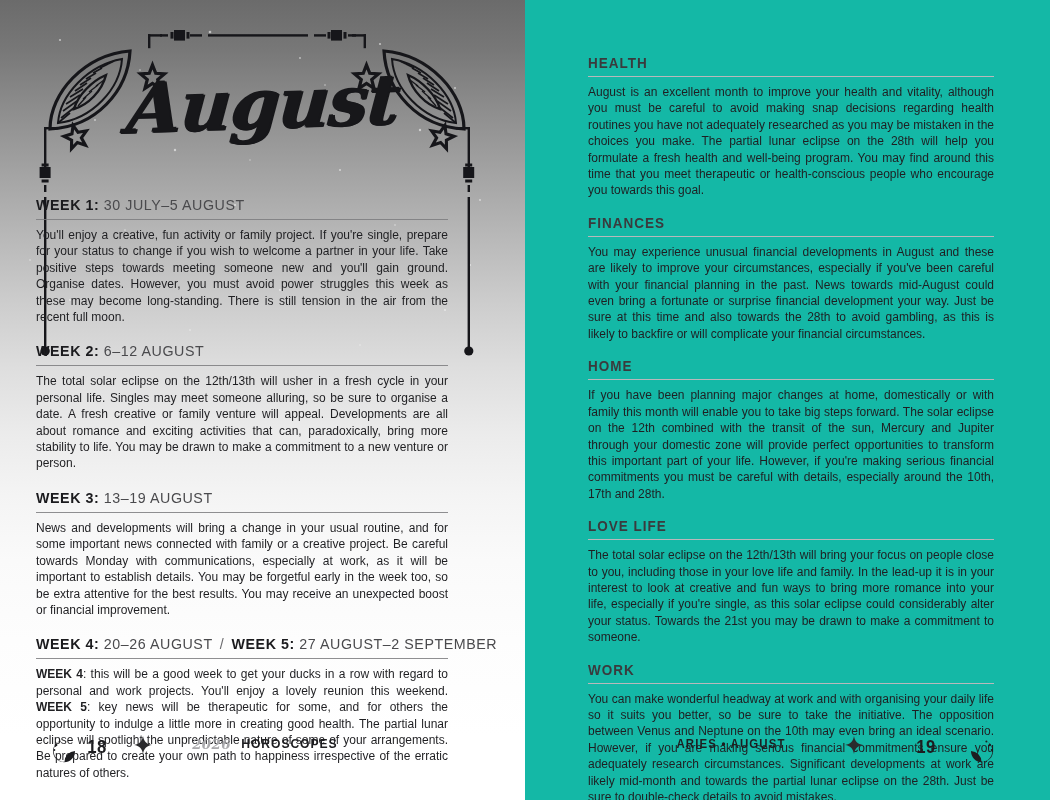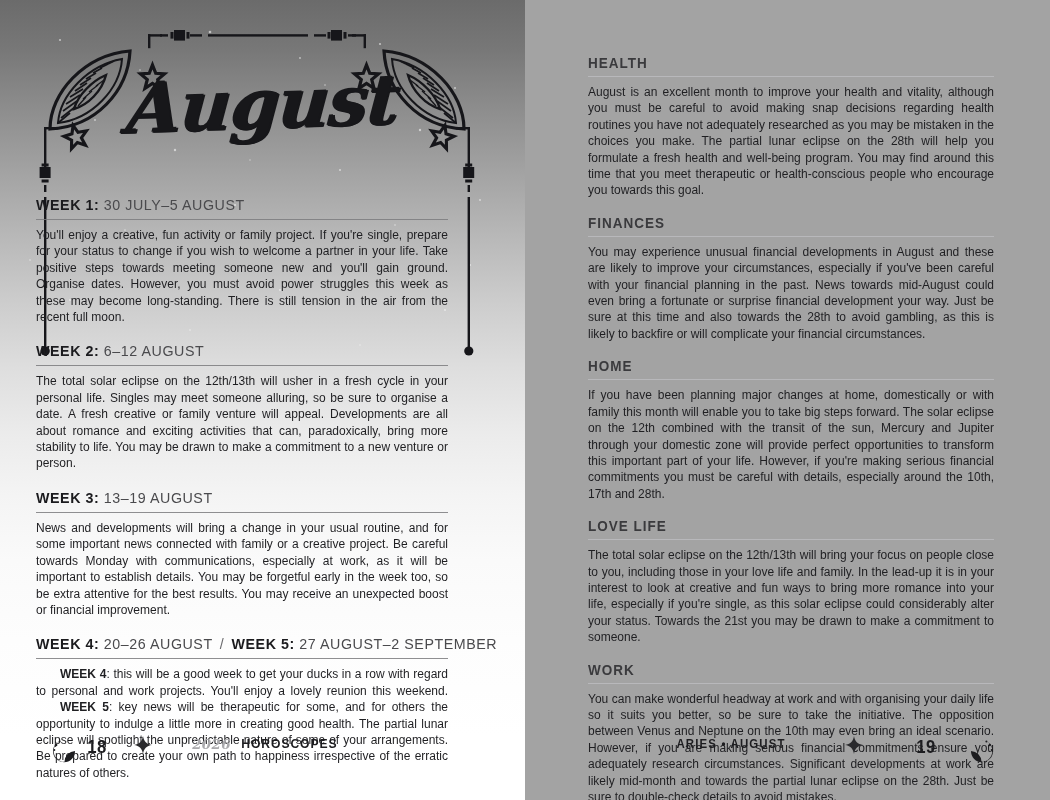--- a/index.html
+++ b/index.html
@@ -104,28 +104,28 @@
   }
 
   .body-text {
     font-size: 12px;
     line-height: 16.4px;
     color: #1f1f22;
     text-align: justify;
     -webkit-hyphens: auto;
     hyphens: auto;
   }
-  .body-text b { font-weight: 700; margin-left: 24px; }
+  .body-text b { font-weight: 700; }
 
   
   #right-page {
     position: absolute;
     left: 525px; top: 0;
     width: 525px; height: 800px;
-    background: #a3a3a3;
+    background: #14b8a6;
   }
 
   #right-content {
     position: absolute;
     left: 63px;
     top: 54px;
     width: 406px;
   }
 
   .section-block { margin-bottom: 15px; }

